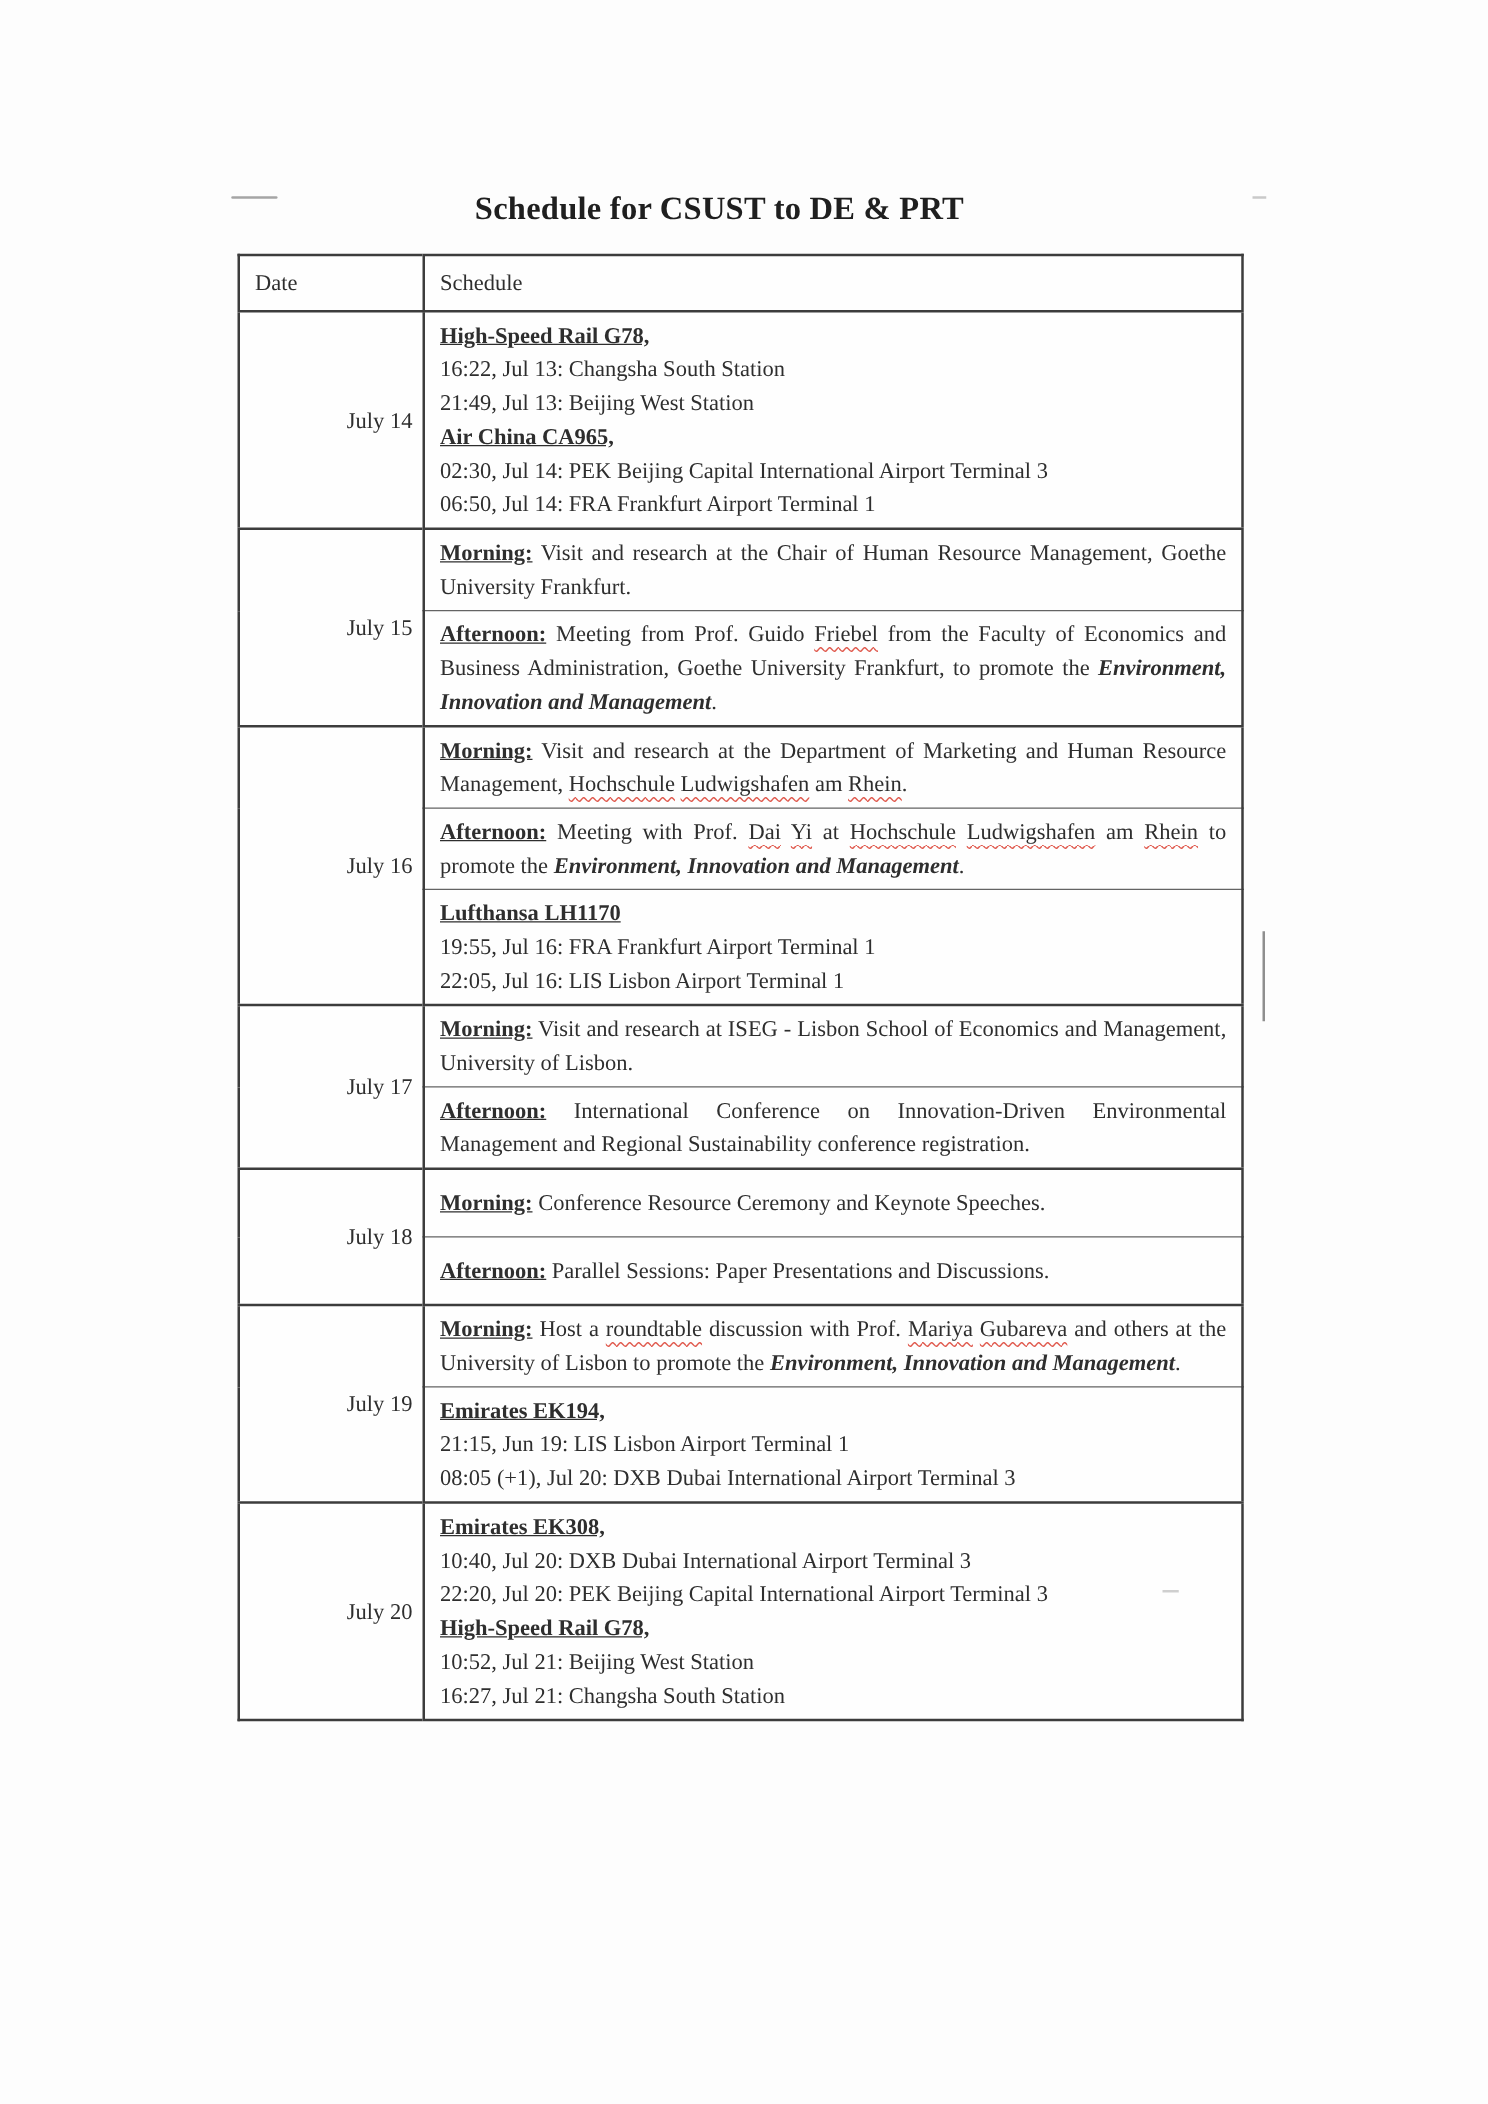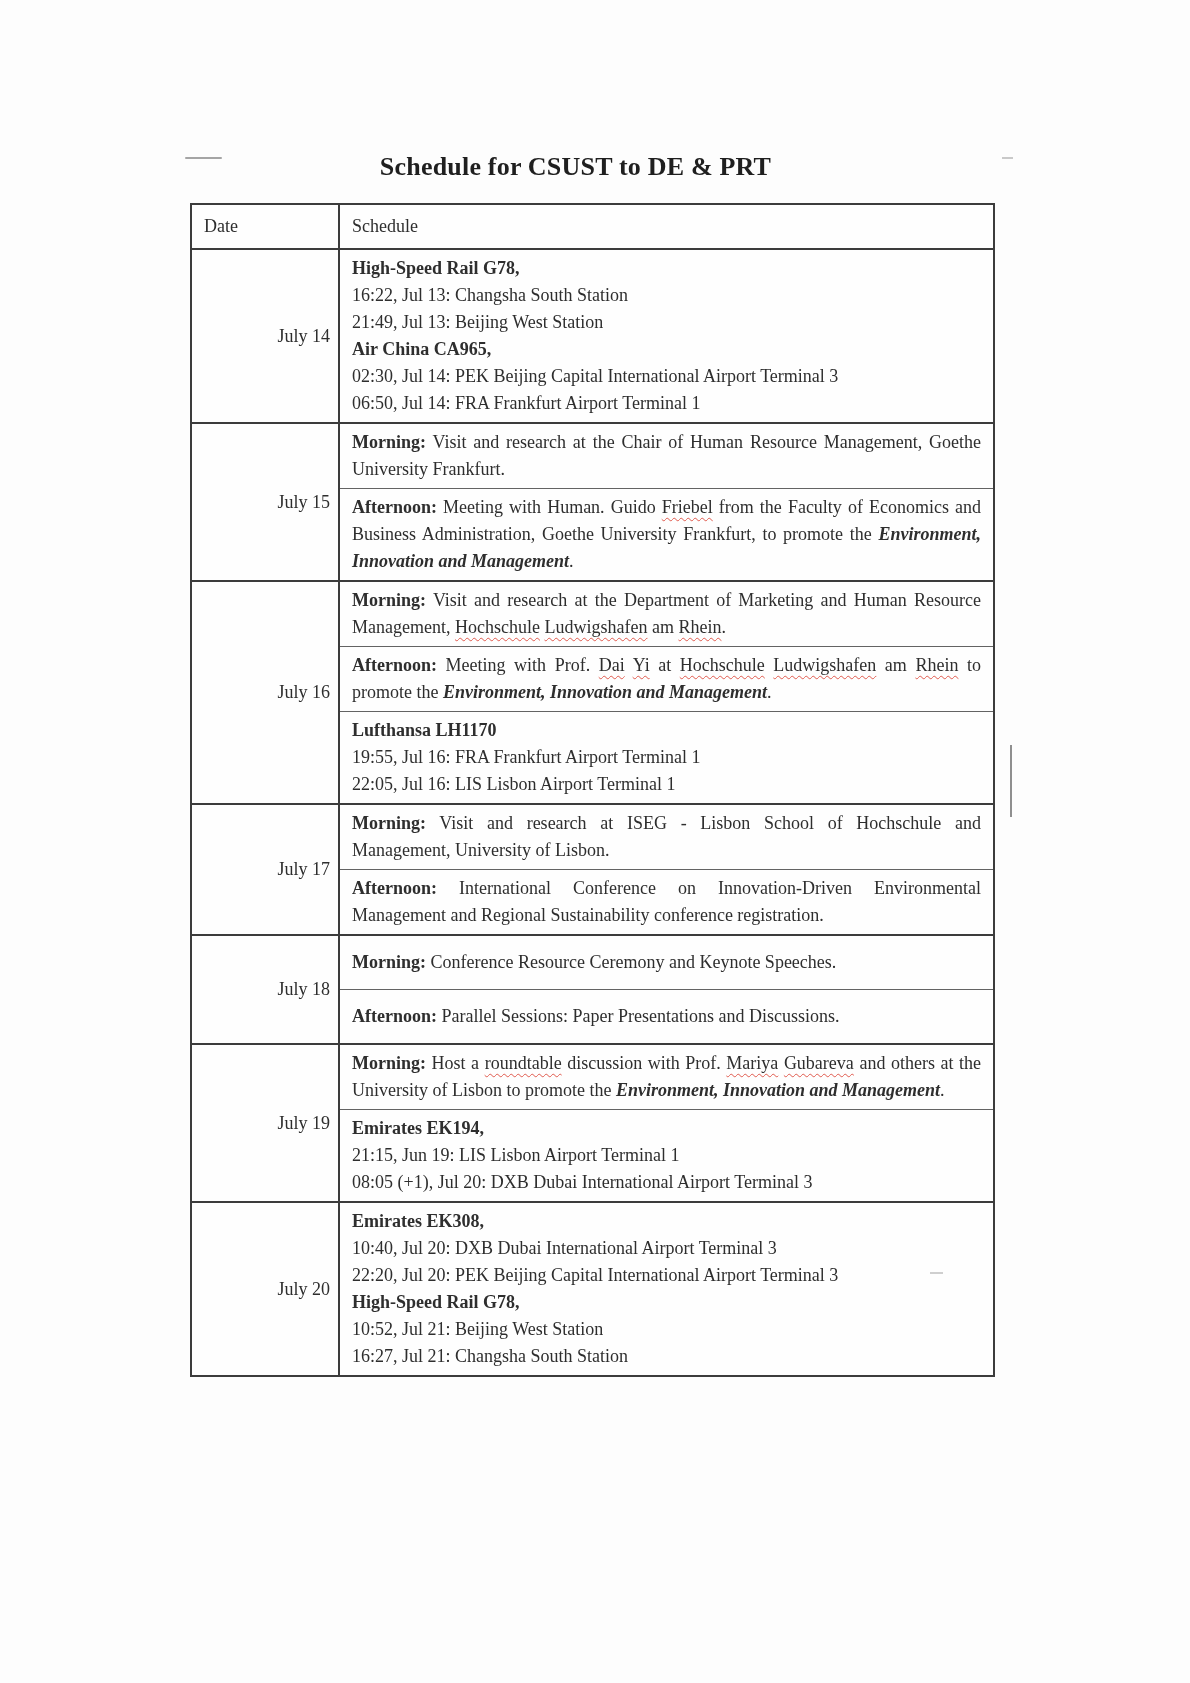--- a/index.html
+++ b/index.html
@@ -27,21 +27,21 @@
     border-bottom:2px solid var(--border);
   }
   th.date-h,td.date{width:122px;border-right:2px solid var(--border);}
   td.date{vertical-align:middle;padding:4px 8px 4px 17px;text-align:right;}
   td.sched{padding:5px 12px;vertical-align:top;}
   td.sched.tall{padding:13px 12px;}
   tr.group td{border-top:2px solid var(--border);}
   tr.sub td{border-top:1px solid #636363;}
   p.just{margin:0;text-align:justify;text-align-last:left;}
   .line{white-space:normal;}
-  .b{font-weight:bold;}
+  .b{font-weight:bold;text-decoration:underline;}
   .bi{font-weight:bold;font-style:italic;}
   .u{
     text-decoration-color:#2e2e2e;
     text-decoration-thickness:1px;text-underline-offset:3px;
   }
   .w{
     text-decoration:underline wavy var(--squig);
     text-decoration-thickness:1px;text-underline-offset:4px;
   }
   
@@ -78,21 +78,21 @@
           </td>
         </tr>
         <tr class="group">
           <td class="date" rowspan="2">July 15</td>
           <td class="sched">
             <p class="just"><span class="b">Morning:</span><span> Visit and research at the Chair of Human Resource Management, Goethe University Frankfurt.</span></p>
           </td>
         </tr>
         <tr class="sub">
           <td class="sched">
-            <p class="just"><span class="b">Afternoon:</span><span> Meeting with Human. Guido </span><span><span class="w">Friebel</span></span><span> from the Faculty of Economics and Business Administration, Goethe University Frankfurt, to promote the </span><span class="bi">Environment, Innovation and Management</span><span>.</span></p>
+            <p class="just"><span class="b">Afternoon:</span><span> Meeting from Prof. Guido </span><span><span class="w">Friebel</span></span><span> from the Faculty of Economics and Business Administration, Goethe University Frankfurt, to promote the </span><span class="bi">Environment, Innovation and Management</span><span>.</span></p>
           </td>
         </tr>
         <tr class="group">
           <td class="date" rowspan="3">July 16</td>
           <td class="sched">
             <p class="just"><span class="b">Morning:</span><span> Visit and research at the Department of Marketing and Human Resource Management, </span><span class="u"><span class="w">Hochschule</span></span><span class="u"> </span><span class="u"><span class="w">Ludwigshafen</span></span><span class="u"> am </span><span class="u"><span class="w">Rhein</span></span><span>.</span></p>
           </td>
         </tr>
         <tr class="sub">
           <td class="sched">
@@ -102,21 +102,21 @@
         <tr class="sub">
           <td class="sched">
             <div class="line"><span class="b">Lufthansa LH1170</span></div>
             <div class="line"><span>19:55, Jul 16: FRA Frankfurt Airport Terminal 1</span></div>
             <div class="line"><span>22:05, Jul 16: LIS Lisbon Airport Terminal 1</span></div>
           </td>
         </tr>
         <tr class="group">
           <td class="date" rowspan="2">July 17</td>
           <td class="sched">
-            <p class="just"><span class="b">Morning:</span><span> Visit and research at ISEG - Lisbon School of Hochschule and Management, University of Lisbon.</span></p>
+            <p class="just"><span class="b">Morning:</span><span> Visit and research at ISEG - Lisbon School of Economics and Management, University of Lisbon.</span></p>
           </td>
         </tr>
         <tr class="sub">
           <td class="sched">
             <p class="just"><span class="b">Afternoon:</span><span> International Conference on Innovation-Driven Environmental Management and Regional Sustainability conference registration.</span></p>
           </td>
         </tr>
         <tr class="group">
           <td class="date" rowspan="2">July 18</td>
           <td class="sched tall">

